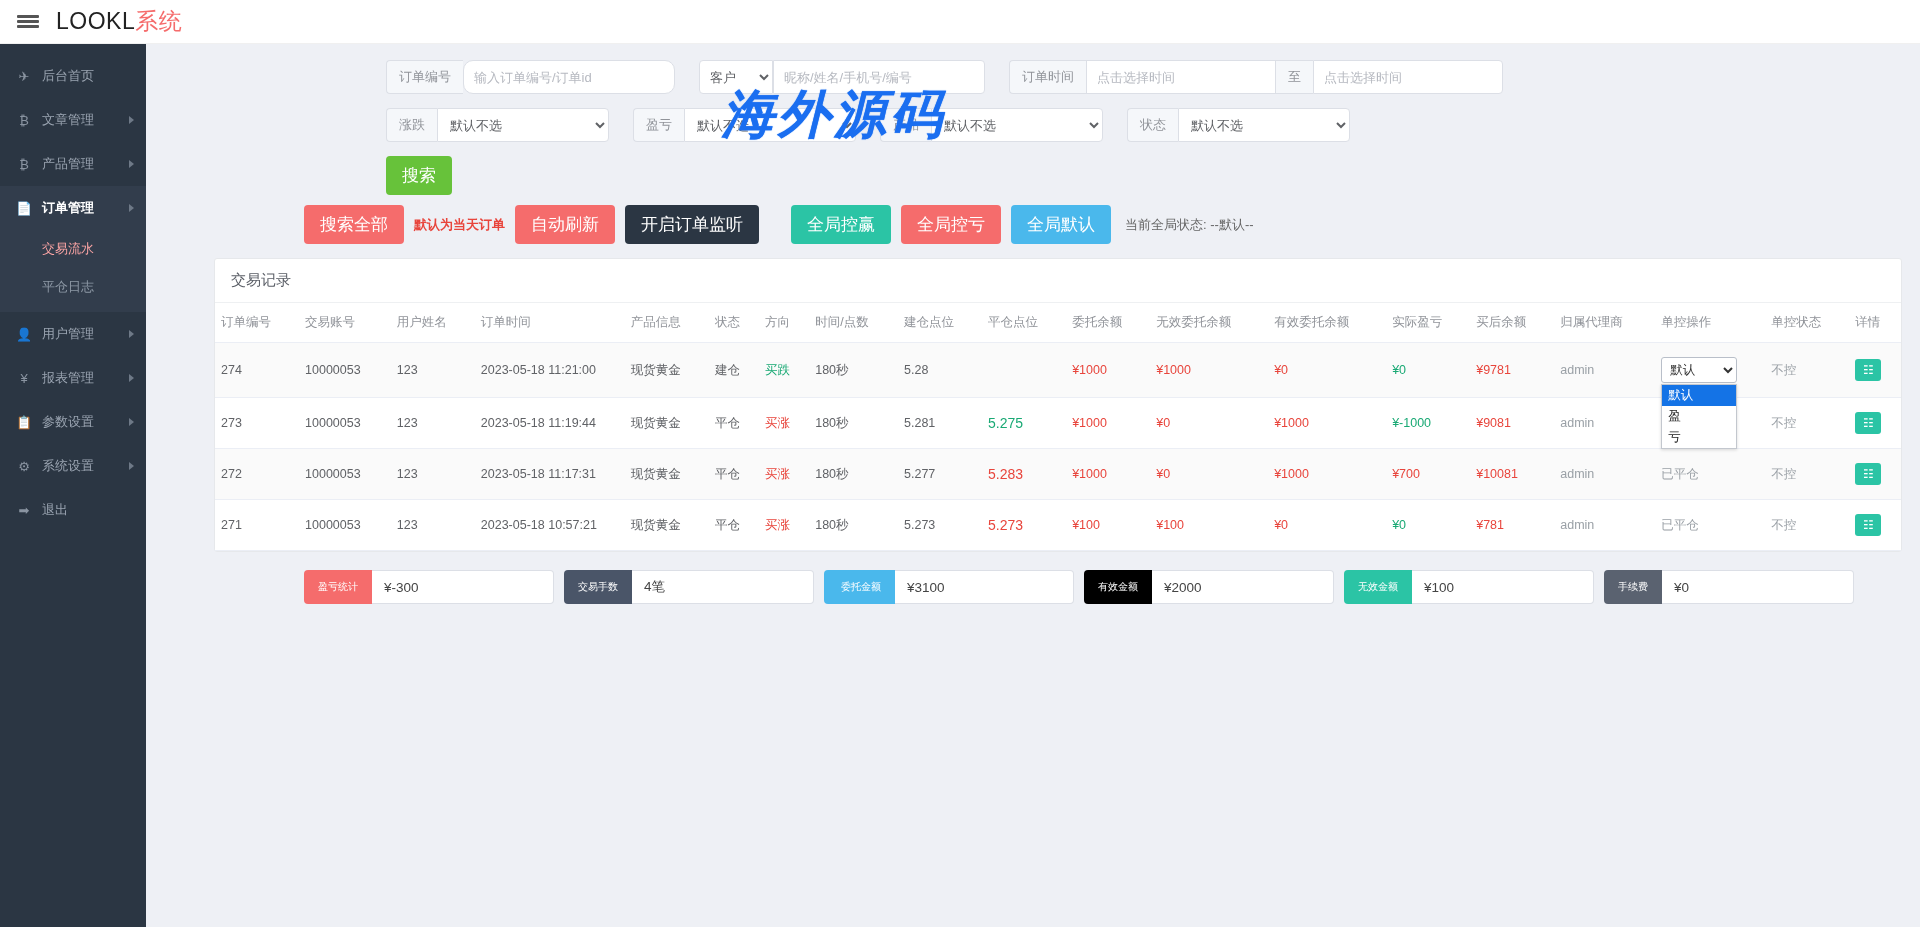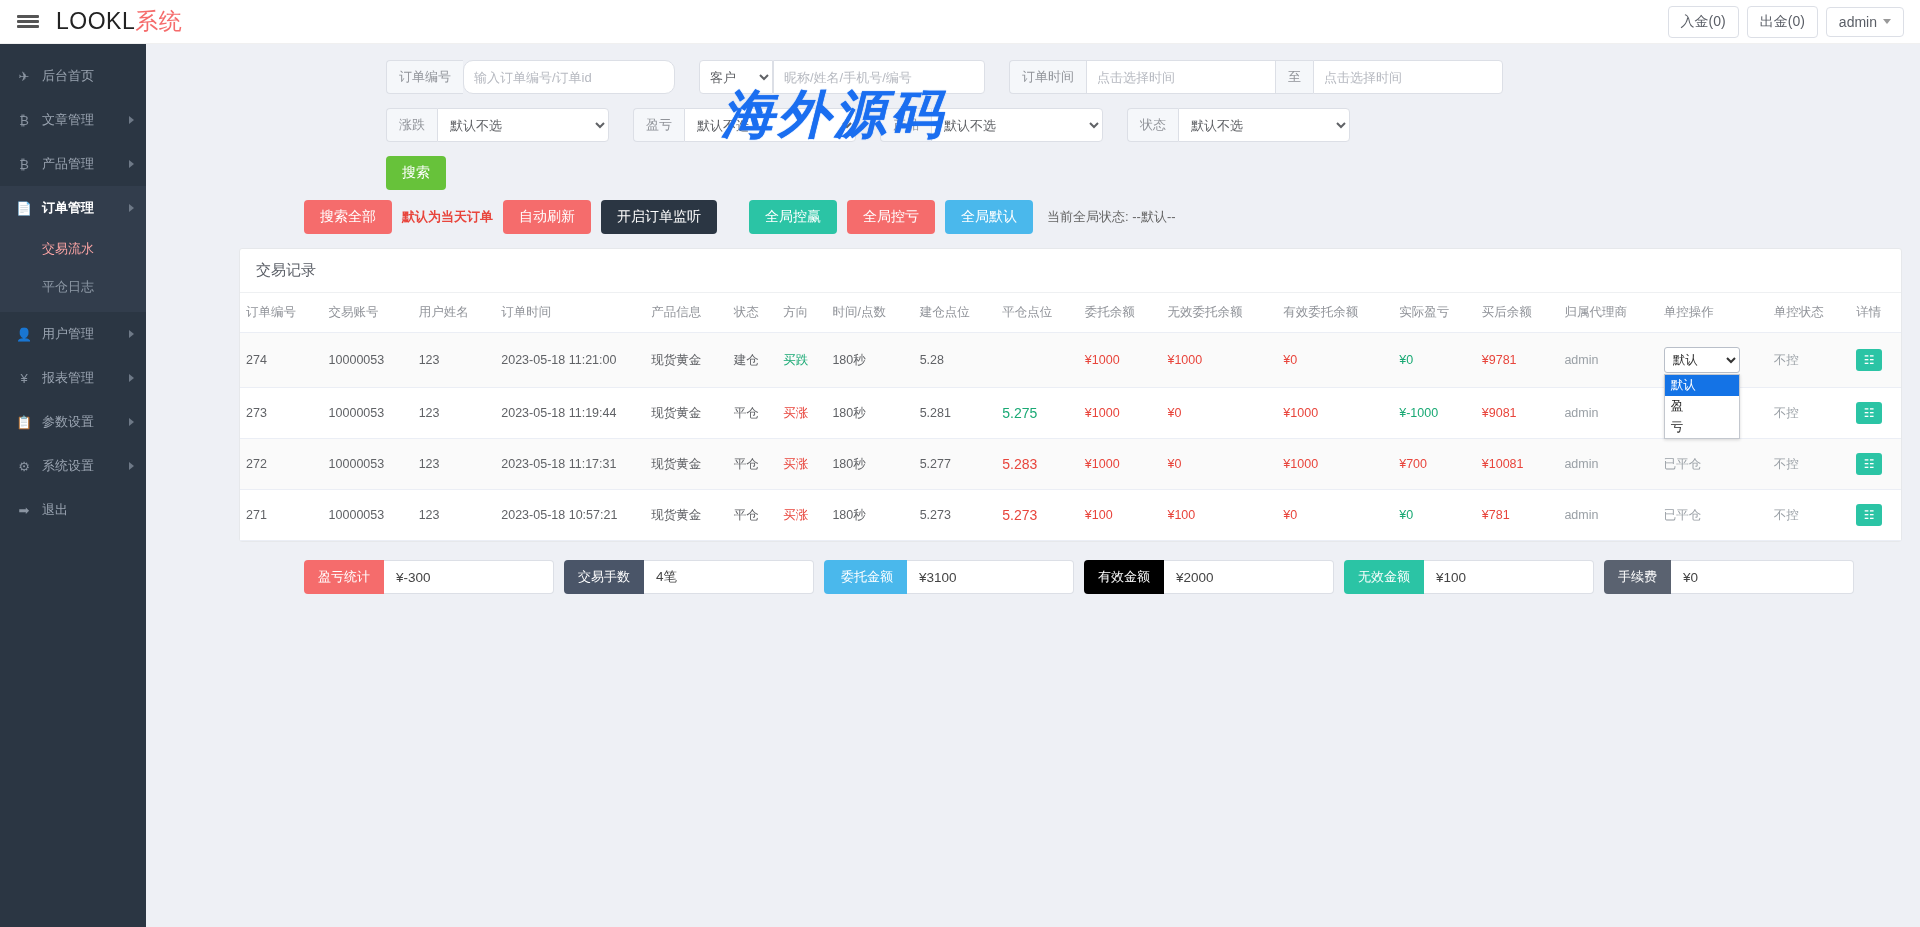--- a/index.html
+++ b/index.html
@@ -70,33 +70,33 @@
   .ig-select {
     border:1px solid #dcdfe6; border-radius:0 4px 4px 0; height:34px;
     padding:8px 8px; font-size:13px; color:#606266; background:#fff; outline:none;
   }
   .sel-plain { border:1px solid #dcdfe6; border-radius:4px; height:34px; padding:0 6px; font-size:13px;
                color:#606266; background:#fff; outline:none; }
   .to-sep { background:#f5f7fa; border:1px solid #dcdfe6; border-left:none; border-right:none;
             display:flex; align-items:center; padding:0 12px; font-size:13px; color:#909399; }
   .ig .mid { border-radius:0; }
 
-  .btn { border:none; border-radius:4px; color:#fff; font-size:14px; padding:8px 16px; cursor:pointer; }
+  .btn { border:none; border-radius:4px; color:#fff; font-size:17px; padding:8px 16px; cursor:pointer; }
   .btn-search { background:#67c23a; }
   .btn-red { background:#f56c6c; }
   .btn-dark { background:#2b3643; }
   .btn-green { background:#2bc4a5; }
   .btn-blue { background:#4ab8ec; }
 
   .actions { display:flex; align-items:center; gap:10px; padding:0 0 0 158px; margin-bottom:14px; }
   .note-red { color:#e8453c; font-size:13px; font-weight:bold; }
   .status-note { font-size:13px; color:#666; margin-left:4px; }
 
   
-  .card { margin:0 18px 0 93px; background:#fff; border:1px solid #e6e8eb; border-radius:3px; }
+  .card { margin:0 18px 0 68px; background:#fff; border:1px solid #e6e8eb; border-radius:3px; }
   .card-head { padding:12px 16px; font-size:15px; color:#5a5e66; border-bottom:1px solid #eef0f2; }
   table { width:100%; border-collapse:collapse; }
   thead th {
     font-size:12.5px; color:#909399; font-weight:normal; text-align:left;
     padding:11px 6px; border-bottom:1px solid #ebeef5; white-space:nowrap;
   }
   tbody td {
     font-size:12.5px; color:#606266; padding:14px 6px;
     border-bottom:1px solid #ebeef5; white-space:nowrap;
   }
@@ -119,21 +119,21 @@
     position:absolute; top:27px; left:0; width:76px; background:#fff;
     border:1px solid #c3c7ce; z-index:50; box-shadow:0 1px 3px rgba(0,0,0,.15);
   }
   .dd-opt { font-size:12.5px; padding:2px 6px; color:#222; cursor:pointer; }
   .dd-opt.sel { background:#1473e6; color:#fff; }
 
   
   .summary { display:flex; gap:10px; padding:18px 18px 0 158px; }
   .sum-item { display:flex; align-items:stretch; flex:1 1 0; max-width:250px; }
   .sum-tag {
-    border-radius:4px 0 0 4px; color:#fff; font-size:13px; padding:0 14px;
+    border-radius:4px 0 0 4px; color:#fff; font-size:10px; padding:0 14px;
     display:flex; align-items:center; white-space:nowrap;
   }
   .sum-val {
     background:#fff; border:1px solid #dcdfe6; border-left:none; border-radius:0 4px 4px 0;
     padding:0 12px; display:flex; align-items:center; font-size:13.5px; color:#444; flex:1 1 auto; height:34px;
   }
 
   
   .watermark {
     position:absolute; left:576px; top:36px; font-family:"Liberation Serif","DejaVu Serif",serif;
@@ -150,28 +150,20 @@
   <div class="topbar">
     <div class="hamburger">
       <div>
           <span></span>
           <span></span>
           <span></span>
         </div>
     </div>
     <div class="brand">
       <span>LOOKL</span><span class="accent">系统</span>
-    </div>
-    <div class="topbar-right">
-      <button class="tb-btn">入金(0)</button>
-      <button class="tb-btn">出金(0)</button>
-      <button class="tb-btn tb-user">
-        <span>admin</span>
-        <span class="caret-d"></span>
-      </button>
     </div>
   </div>
 
   <div class="body-wrap">
 
     <div class="sidebar">
       <div class="nav-item">
         <span class="ico">✈</span>
         <span class="lbl">后台首页</span>
       </div>

